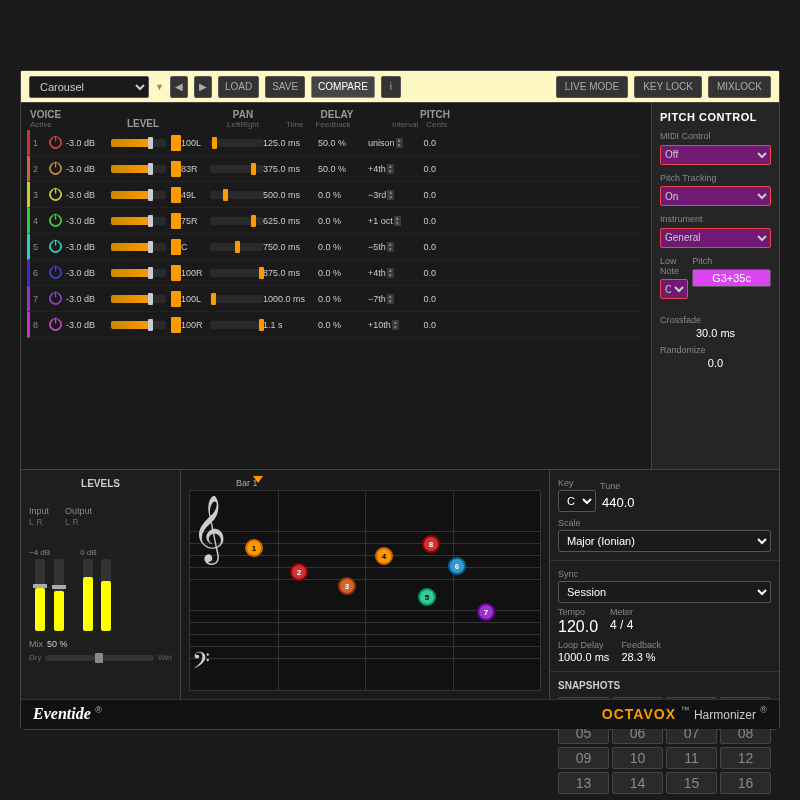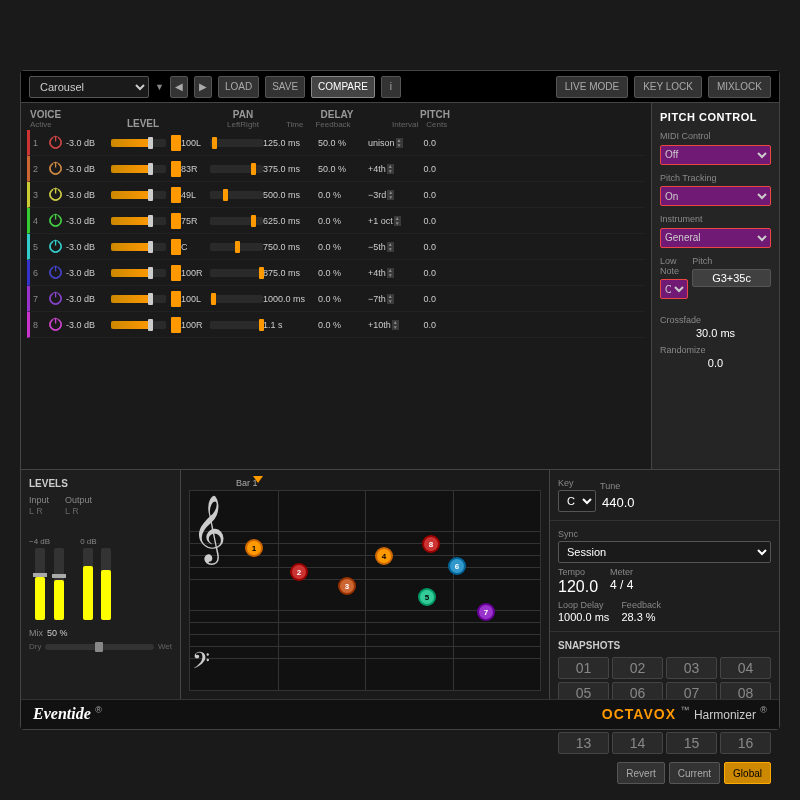--- a/index.html
+++ b/index.html
@@ -17,21 +17,21 @@
       width: 760px;
       height: 660px;
       background: #1e1e1e;
       border: 1px solid #444;
       border-radius: 4px;
       display: flex;
       flex-direction: column;
     }
     
     .top-bar {
-      background: #000000;
+      background: #fef9c3;
       height: 32px;
       display: flex;
       align-items: center;
       padding: 0 8px;
       gap: 6px;
       border-bottom: 1px solid #444;
     }
     .preset-select {
       background: #1a1a1a;
       border: 1px solid #555;
@@ -118,21 +118,21 @@
       border: 1px solid #ef4444;
       color: #ccc;
       font-size: 10px;
       height: 20px;
       border-radius: 2px;
       margin-bottom: 8px;
     }
     .low-note-value {
       font-size: 11px;
       color: #fff;
-      background: #404040;
+      background: #d946ef;
       border: 1px solid #555;
       border-radius: 2px;
       padding: 2px 19px;
       text-align: left;
     }
     .crossfade-label {
       font-size: 9px;
       color: #888;
       margin-bottom: 2px;
     }
@@ -162,21 +162,22 @@
     .levels-panel {
       width: 160px;
       background: #1e1e1e;
       border-right: 1px solid #444;
       padding: 8px;
     }
     .levels-title {
       font-size: 10px;
       color: #ccc;
       font-weight: bold;
-      margin-bottom: 6px;
+      margin-bottom: 17px;
+      text-align: center;
     }
     .mix-row {
       display: flex;
       align-items: center;
       gap: 4px;
       font-size: 9px;
       color: #888;
       margin-top: 4px;
     }
     .mix-slider {
@@ -947,20 +948,26 @@
             <label>Key</label>
             <select class="key-select">
               <option>C</option>
             </select>
           </div>
           <div class="key-col">
             <label>Tune</label>
             <div class="tune-val">440.0</div>
           </div>
         </div>
+        <div class="scale-row">
+          <label>Scale</label>
+          <select class="scale-select">
+            <option>Major (Ionian)</option>
+          </select>
+        </div>
       </div>
 
       <div class="sync-tempo-section">
         <div style="margin-bottom:4px;">
           <label style="font-size:9px;color:#888;display:block;margin-bottom:2px;">Sync</label>
           <select class="sync-select">
             <option>Session</option>
           </select>
         </div>
         <div style="display:flex;gap:12px;margin-bottom:4px;">

